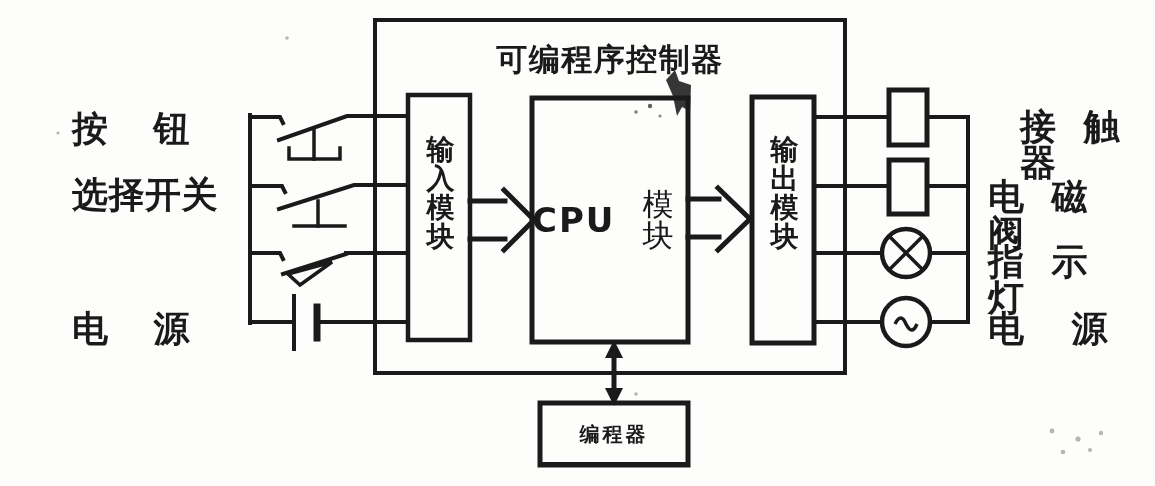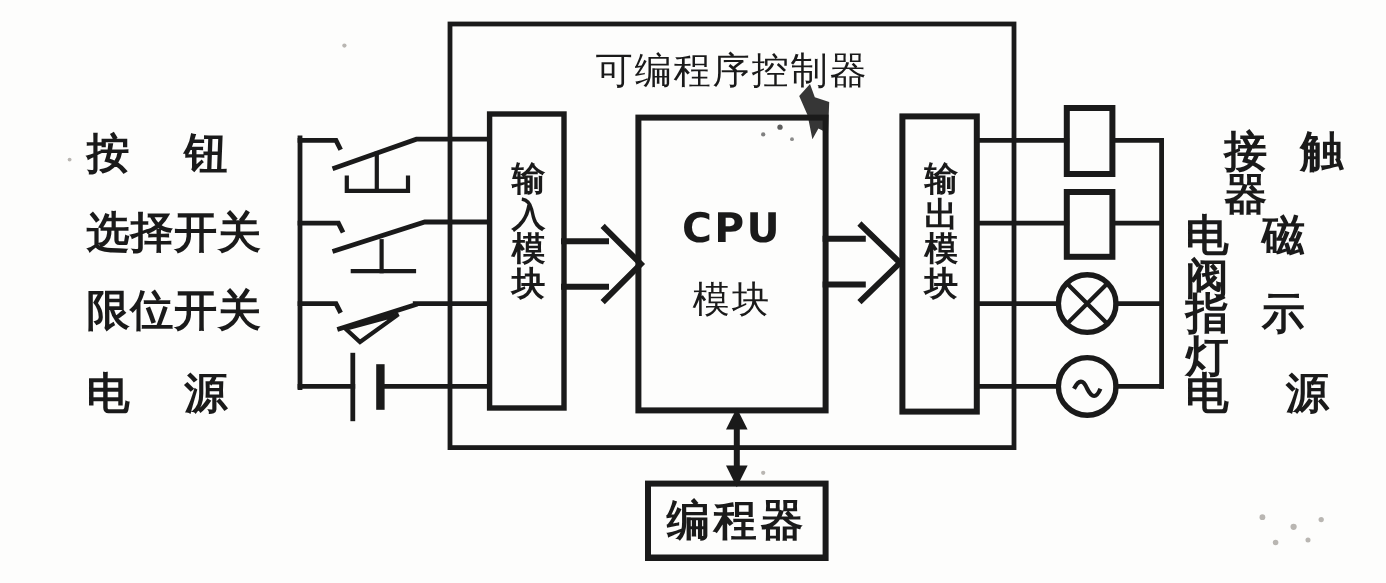--- a/index.html
+++ b/index.html
@@ -30,43 +30,43 @@
     font-size:36px;
     line-height:1;
     text-align:justify;
     text-align-last:justify;
     letter-spacing:0.5px;
     color:var(--ink);
   }
   .title{
     position:absolute;
     left:455px;top:44px;width:310px;
-    font-size:31px;font-weight:400;letter-spacing:1.5px;
+    font-size:31px;font-weight:700;letter-spacing:1.5px;
     text-align:center;line-height:1;
   }
   .vtext{
     position:absolute;
     writing-mode:vertical-rl;
     text-orientation:upright;
     font-size:28px;font-weight:700;
     letter-spacing:29px;
     line-height:1;
     width:30px;
   }
   .cpu-text{
     position:absolute;left:532px;top:98px;width:156px;height:244px;
-    display:flex;flex-direction:column;align-items:center;justify-content:center;
+    display:flex;flex-direction:row;align-items:center;justify-content:center;
     gap:27px;
   }
   .cpu-line1{font-size:34px;font-weight:700;letter-spacing:2px;line-height:1;}
   .cpu-line2{font-size:31px;font-weight:400;letter-spacing:2px;line-height:1;}
   .prog-text{
     position:absolute;left:540px;top:403px;width:148px;height:62px;
     display:flex;align-items:center;justify-content:center;
-    font-size:36px;font-weight:700;letter-spacing:3px;
+    font-size:20px;font-weight:700;letter-spacing:3px;
   }
   
   .in-lbl{left:72px;}
   .in-lbl.w2{width:118px;}
   .in-lbl.w4{width:146px;}
   
   .out-lbl{left:988px;}
   .out-lbl.w2{width:120px;}
   .out-lbl.w3{width:100px;}
 </style>
@@ -176,21 +176,20 @@
       <circle class="speck" cx="287" cy="38" r="1.8"></circle>
       <circle class="speck" cx="58" cy="133" r="1.6"></circle>
       <circle class="speck" cx="636" cy="394" r="1.8"></circle>
     </g>
   </svg>
 
   <div class="title">可编程序控制器</div>
 
   <div class="lbl in-lbl w2" style="top:111px;">按钮</div>
   <div class="lbl in-lbl w4" style="top:177px;">选择开关</div>
-  <div class="lbl in-lbl w4" style="top:242px;">限位开关</div>
   <div class="lbl in-lbl w2" style="top:311px;">电源</div>
 
   <div class="vtext" style="left:424px;top:112px;">输入模块</div>
   <div class="cpu-text">
     <span class="cpu-line1">CPU</span>
     <span class="cpu-line2">模块</span>
   </div>
   <div class="vtext" style="left:768px;top:112px;">输出模块</div>
   <div class="prog-text">编程器</div>
 

